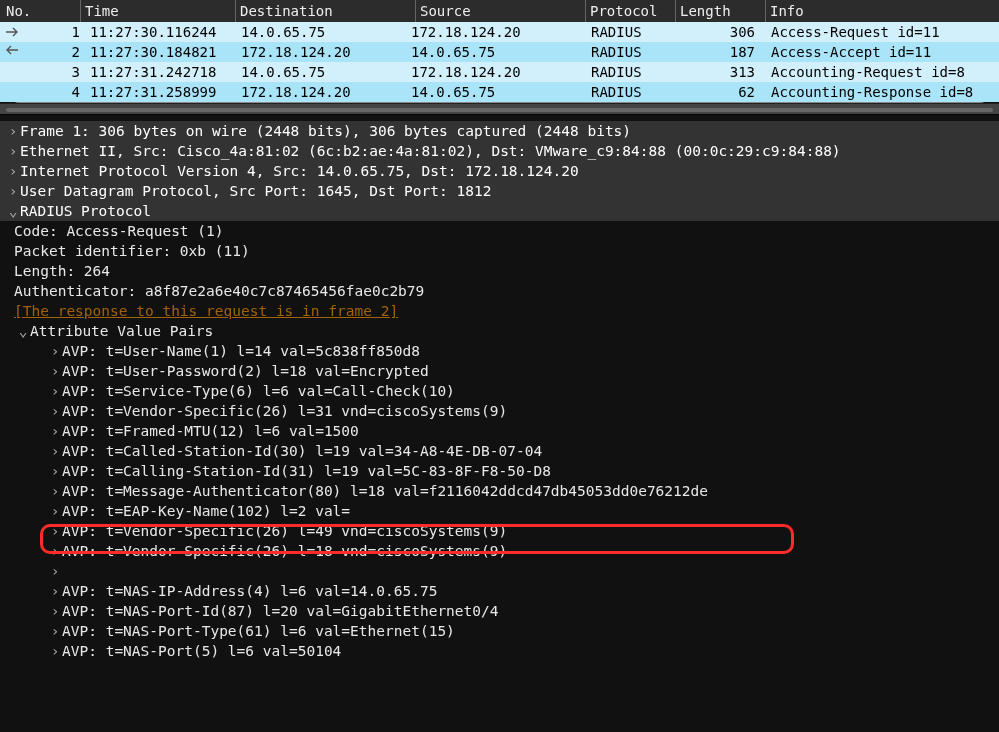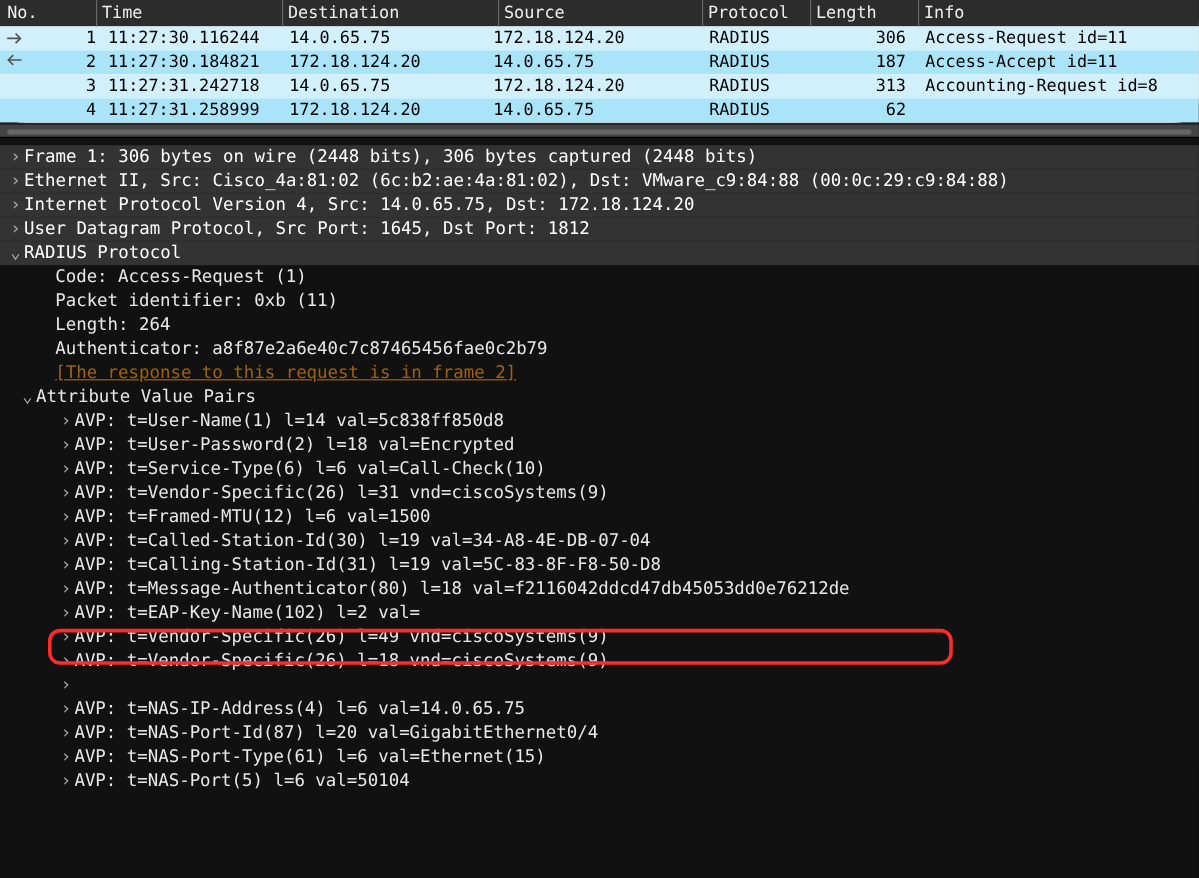--- a/index.html
+++ b/index.html
@@ -102,21 +102,21 @@
     color: #fff;
   }
   .toggle {
     display: inline-block;
     width: 14px;
     text-align: center;
     color: #aaa;
     cursor: pointer;
     user-select: none;
   }
-  .indent1 { padding-left: 46px; }
+  .indent1 { padding-left: 14px; }
   .indent2 { padding-left: 48px; }
   .link-blue { color:#a16207; text-decoration: underline; }
   .highlight-box {
     position: absolute;
     border: 3px solid #ff2a2a;
     border-radius: 10px;
     pointer-events: none;
   }
   .wrap { position:relative; }
 </style>
@@ -173,20 +173,21 @@
         <div class="col-len">313</div>
         <div class="col-info">Accounting-Request id=8</div>
       </div>
       <div class="packet-row r4">
         <div class="col-no">4</div>
         <div class="col-time">11:27:31.258999</div>
         <div class="col-src">172.18.124.20</div>
         <div class="col-dst">14.0.65.75</div>
         <div class="col-prot">RADIUS</div>
         <div class="col-len">62</div>
+        <div class="col-info">Accounting-Response id=8</div>
       </div>
     </div>
   </div>
 
   <div class="divider"></div>
 
   <div class="detail-pane">
     <div class="tree-row header-row">
       <span class="toggle">›</span>
       <span>Frame 1: 306 bytes on wire (2448 bits), 306 bytes captured (2448 bits)</span>

